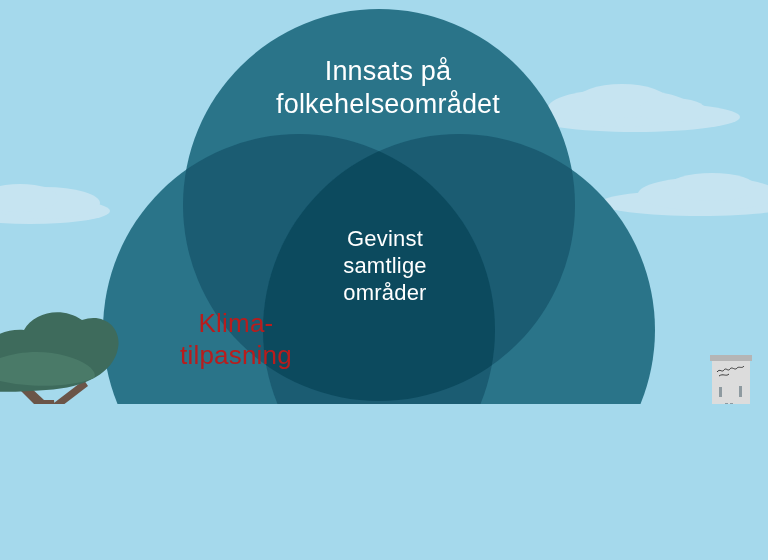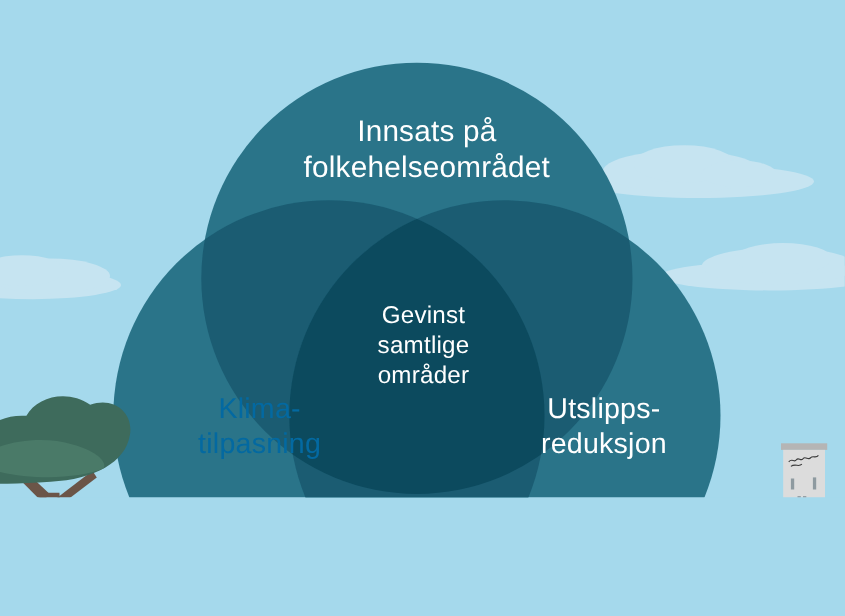--- a/index.html
+++ b/index.html
@@ -1,21 +1,21 @@
 <!DOCTYPE html>
 <html><head>
 <meta charset="utf-8">
 <style>
   html,body{margin:0;padding:0;}
   body{
     width:768px;height:560px;overflow:hidden;
     font-family:"Liberation Sans", sans-serif;
     background:#a5d9ec;
   }
-  #stage{position:relative;width:768px;height:404px;overflow:hidden;margin-top:48px;}
+  #stage{position:relative;width:768px;height:404px;overflow:hidden;}
   #stage svg{display:block;}
   .venn-label{
     position:absolute;
     color:#ffffff;
     text-align:center;
     line-height:1.22;
     font-weight:400;
     letter-spacing:.2px;
     white-space:pre-line;
     pointer-events:none;
@@ -202,19 +202,17 @@
 
   </svg>
 
   <div class="venn-label" id="label-top" style="color: rgb(255, 255, 255);">Innsats på
 folkehelseområdet</div>
 
   <div class="venn-label" id="label-center" style="color: rgb(255, 255, 255);">Gevinst
 samtlige
 områder</div>
 
-  <div class="venn-label" id="label-left" style="color: #0369a1;">Klima-
+  <div class="venn-label" id="label-left" style="color: #b91c1c;">Klima-
 tilpasning</div>
 
-  <div class="venn-label" id="label-right" style="color: rgb(255, 255, 255);">Utslipps-
-reduksjon</div>
 
 </div>
 
 </body></html>

